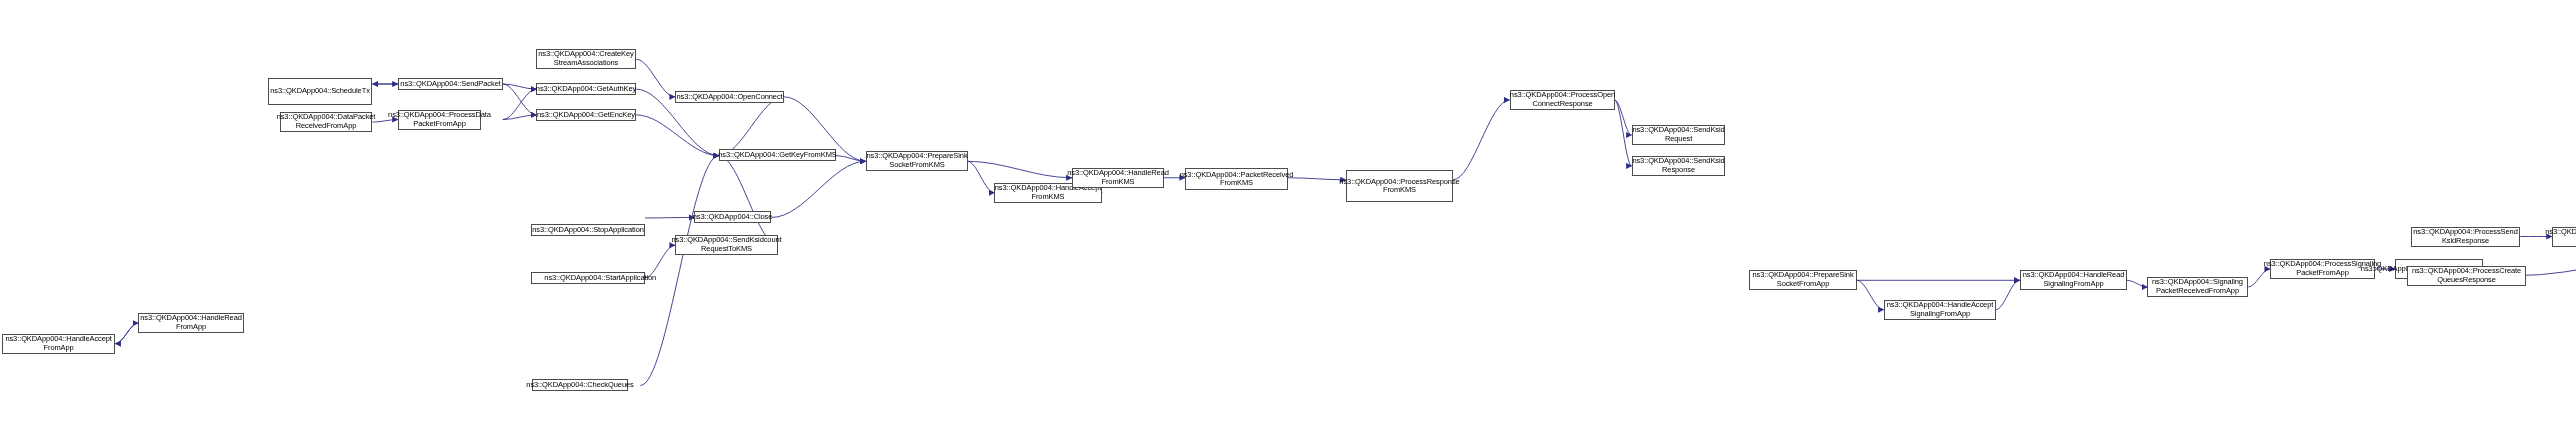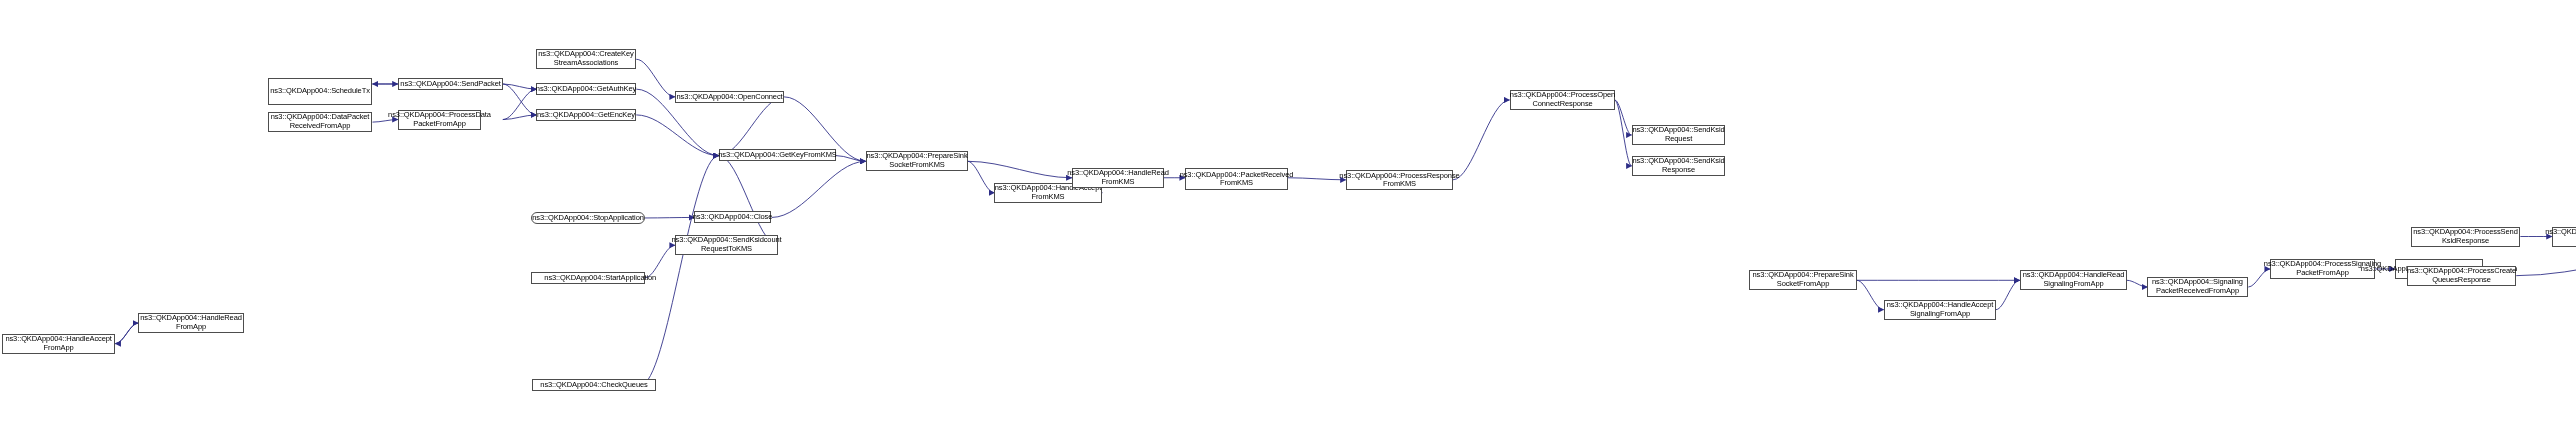--- a/index.html
+++ b/index.html
@@ -91,65 +91,65 @@
         <path d="M 5484 489 C 5494.15 489, 5502.85 53, 5513 53" marker-end="url(#arrow)"></path>
         <path d="M 5705 53 C 5721.45 53, 5735.55 53, 5752 53" marker-end="url(#arrow)"></path>
       </g>
   </svg>
   <div id="nodes-layer">
       <div class="node" style="left: 2.1px; top: 334px; width: 113px; height: 19.6px;">ns3::QKDApp004::HandleAccept
 FromApp</div>
       <div class="node" style="left: 138px; top: 313px; width: 106px; height: 19.6px;">ns3::QKDApp004::HandleRead
 FromApp</div>
       <div class="node" style="left: 268px; top: 78px; width: 104px; height: 27px;">ns3::QKDApp004::ScheduleTx</div>
-      <div class="node" style="left: 268px; top: 112px; width: 104px; height: 19.6px;">ns3::QKDApp004::DataPacket
+      <div class="node" style="left: 280px; top: 112px; width: 92px; height: 19.6px;">ns3::QKDApp004::DataPacket
 ReceivedFromApp</div>
       <div class="node" style="left: 398px; top: 78px; width: 105px; height: 12.4px;">ns3::QKDApp004::SendPacket</div>
       <div class="node" style="left: 398px; top: 110px; width: 83px; height: 19.6px;">ns3::QKDApp004::ProcessData
 PacketFromApp</div>
       <div class="node" style="left: 536px; top: 49px; width: 100px; height: 19.6px;">ns3::QKDApp004::CreateKey
 StreamAssociations</div>
       <div class="node" style="left: 536px; top: 83px; width: 100px; height: 12.4px;">ns3::QKDApp004::GetAuthKey</div>
       <div class="node" style="left: 536px; top: 109px; width: 100px; height: 12.4px;">ns3::QKDApp004::GetEncKey</div>
       <div class="node" style="left: 675px; top: 91px; width: 109px; height: 12.4px;">ns3::QKDApp004::OpenConnect</div>
       <div class="node" style="left: 719px; top: 149px; width: 117px; height: 12.4px; text-align: right;">ns3::QKDApp004::GetKeyFromKMS</div>
       <div class="node" style="left: 694px; top: 211px; width: 77px; height: 12.4px; text-align: center;">ns3::QKDApp004::Close</div>
       <div class="node" style="left: 866px; top: 151px; width: 102px; height: 19.6px;">ns3::QKDApp004::PrepareSink
 SocketFromKMS</div>
       <div class="node" style="left: 994px; top: 183px; width: 108px; height: 19.6px;">ns3::QKDApp004::HandleAccept
 FromKMS</div>
       <div class="node" style="left: 1072px; top: 168px; width: 92px; height: 19.6px;">ns3::QKDApp004::HandleRead
 FromKMS</div>
       <div class="node" style="left: 1185px; top: 168px; width: 103px; height: 22px;">ns3::QKDApp004::PacketReceived
 FromKMS</div>
-      <div class="node" style="left: 1346px; top: 170px; width: 107px; height: 20px;">ns3::QKDApp004::ProcessResponse
+      <div class="node" style="left: 1346px; top: 170px; width: 107px; height: 32px;">ns3::QKDApp004::ProcessResponse
 FromKMS</div>
       <div class="node" style="left: 1510px; top: 90px; width: 105px; height: 19.6px;">ns3::QKDApp004::ProcessOpen
 ConnectResponse</div>
       <div class="node" style="left: 1632px; top: 125px; width: 93px; height: 19.6px;">ns3::QKDApp004::SendKsid
 Request</div>
       <div class="node" style="left: 1632px; top: 156px; width: 93px; height: 19.6px;">ns3::QKDApp004::SendKsid
 Response</div>
-      <div class="node" style="left: 531px; top: 212px; width: 114px; height: 12.4px; border-radius: 6px;">ns3::QKDApp004::StopApplication</div>
+      <div class="node" style="left: 531px; top: 224px; width: 114px; height: 12.4px;">ns3::QKDApp004::StopApplication</div>
       <div class="node" style="left: 531px; top: 272px; width: 114px; height: 12.4px; padding-left: 26px;">ns3::QKDApp004::StartApplication</div>
       <div class="node" style="left: 675px; top: 235px; width: 103px; height: 19.6px;">ns3::QKDApp004::SendKsidcount
 RequestToKMS</div>
-      <div class="node" style="left: 532px; top: 379px; width: 124px; height: 12.4px;">ns3::QKDApp004::CheckQueues</div>
+      <div class="node" style="left: 532px; top: 379px; width: 96px; height: 12.4px;">ns3::QKDApp004::CheckQueues</div>
       <div class="node" style="left: 1749px; top: 270px; width: 108px; height: 19.6px;">ns3::QKDApp004::PrepareSink
 SocketFromApp</div>
       <div class="node" style="left: 1884px; top: 300px; width: 112px; height: 19.6px;">ns3::QKDApp004::HandleAccept
 SignalingFromApp</div>
       <div class="node" style="left: 2020px; top: 270px; width: 107px; height: 19.6px;">ns3::QKDApp004::HandleRead
 SignalingFromApp</div>
       <div class="node" style="left: 2147px; top: 277px; width: 101px; height: 19.6px;">ns3::QKDApp004::Signaling
 PacketReceivedFromApp</div>
       <div class="node" style="left: 2270px; top: 259px; width: 105px; height: 19.6px;">ns3::QKDApp004::ProcessSignaling
 PacketFromApp</div>
       <div class="node" style="left: 2395px; top: 259px; width: 88px; height: 19.6px;">ns3::QKDApp004::CreateKeyStreamAssociation</div>
       <div class="node" style="left: 2411px; top: 227px; width: 109px; height: 19.6px;">ns3::QKDApp004::ProcessSend
 KsidResponse</div>
-      <div class="node" style="left: 2407px; top: 266px; width: 109px; height: 19.6px;">ns3::QKDApp004::ProcessCreate
+      <div class="node" style="left: 2407px; top: 266px; width: 119px; height: 19.6px;">ns3::QKDApp004::ProcessCreate
 QueuesResponse</div>
       <div class="node" style="left: 2552px; top: 227px; width: 109px; height: 19.6px;">ns3::QKDApp004::CheckAssociations
 State</div>
     </div>
 </div>
 
 
 </body></html>

